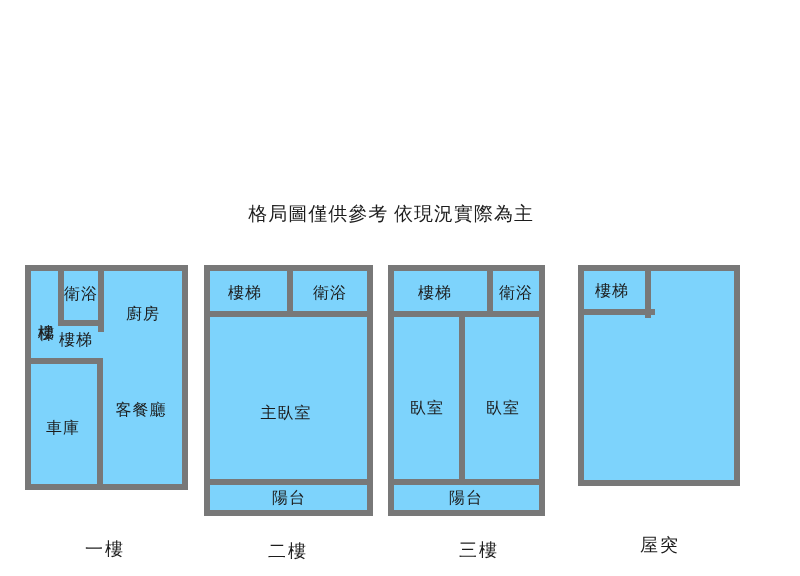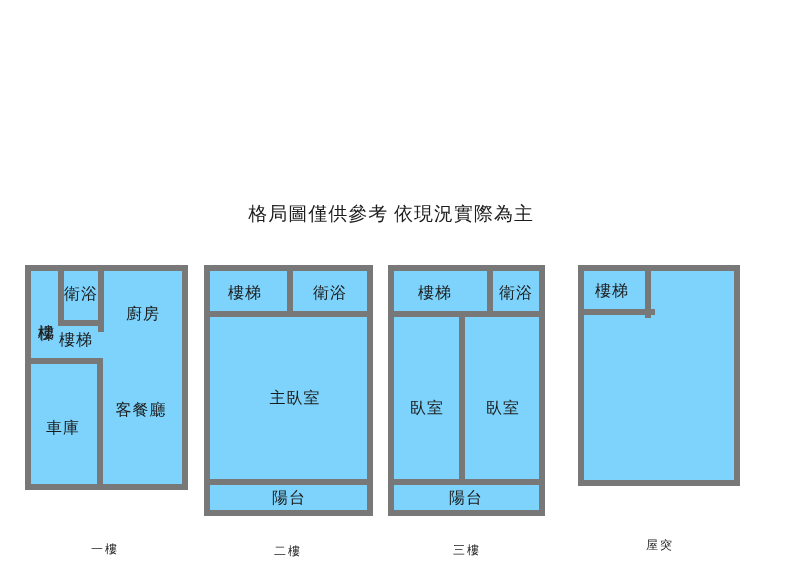--- a/index.html
+++ b/index.html
@@ -45,21 +45,21 @@
   }
   .room-label.vertical {
     writing-mode: vertical-rl;
     text-orientation: upright;
     letter-spacing: 2px;
     white-space: normal;
   }
   .floor-name {
     position: absolute;
     transform: translate(-50%, -50%);
-    font-size: 12px;
+    font-size: 18px;
     letter-spacing: 2px;
     white-space: nowrap;
   }
   #fp1 { left: 25px;  top: 265px; width: 163px; height: 225px; }
   #fp2 { left: 204px; top: 265px; width: 169px; height: 251px; }
   #fp3 { left: 388px; top: 265px; width: 157px; height: 251px; }
   #fp4 { left: 578px; top: 265px; width: 162px; height: 221px; }
 </style>
 </head>
 <body>
@@ -79,21 +79,21 @@
   <span class="room-label" style="left:32px; top:157px;">車庫</span>
   <span class="room-label" style="left:110px; top:139px;">客餐廳</span>
 </div>
 
 <div id="fp2" class="floorplan">
   <div class="wall" style="left:77px; top:0; width:6px; height:46px;"></div>
   <div class="wall" style="left:0; top:40px; width:157px; height:6px;"></div>
   <div class="wall" style="left:0; top:208px; width:157px; height:6px;"></div>
   <span class="room-label" style="left:35px; top:22px;">樓梯</span>
   <span class="room-label" style="left:120px; top:22px;">衛浴</span>
-  <span class="room-label" style="left:76px; top:127px;margin-left:9px;">主臥室</span>
+  <span class="room-label" style="left:76px; top:142px;">主臥室</span>
   <span class="room-label" style="left:79px; top:227px;">陽台</span>
 </div>
 
 <div id="fp3" class="floorplan">
   <div class="wall" style="left:93px; top:0; width:6px; height:46px;"></div>
   <div class="wall" style="left:0; top:40px; width:145px; height:6px;"></div>
   <div class="wall" style="left:65px; top:40px; width:6px; height:174px;"></div>
   <div class="wall" style="left:0; top:208px; width:145px; height:6px;"></div>
   <span class="room-label" style="left:41px; top:22px;">樓梯</span>
   <span class="room-label" style="left:122px; top:22px;">衛浴</span>
@@ -103,14 +103,14 @@
 </div>
 
 <div id="fp4" class="floorplan">
   <div class="wall" style="left:0; top:38px; width:71px; height:6px;"></div>
   <div class="wall" style="left:61px; top:0; width:6px; height:47px;"></div>
   <span class="room-label" style="left:28px; top:20px;">樓梯</span>
 </div>
 
 <div class="floor-name" style="left:105px; top:549px;">一樓</div>
 <div class="floor-name" style="left:288px; top:551px;">二樓</div>
-<div class="floor-name" style="left:467px; top:550px;">三樓</div>
+<div class="floor-name" style="left:479px; top:550px;">三樓</div>
 <div class="floor-name" style="left:660px; top:545px;font-family:Liberation Mono, monospace;">屋突</div>
 
 </body></html>

